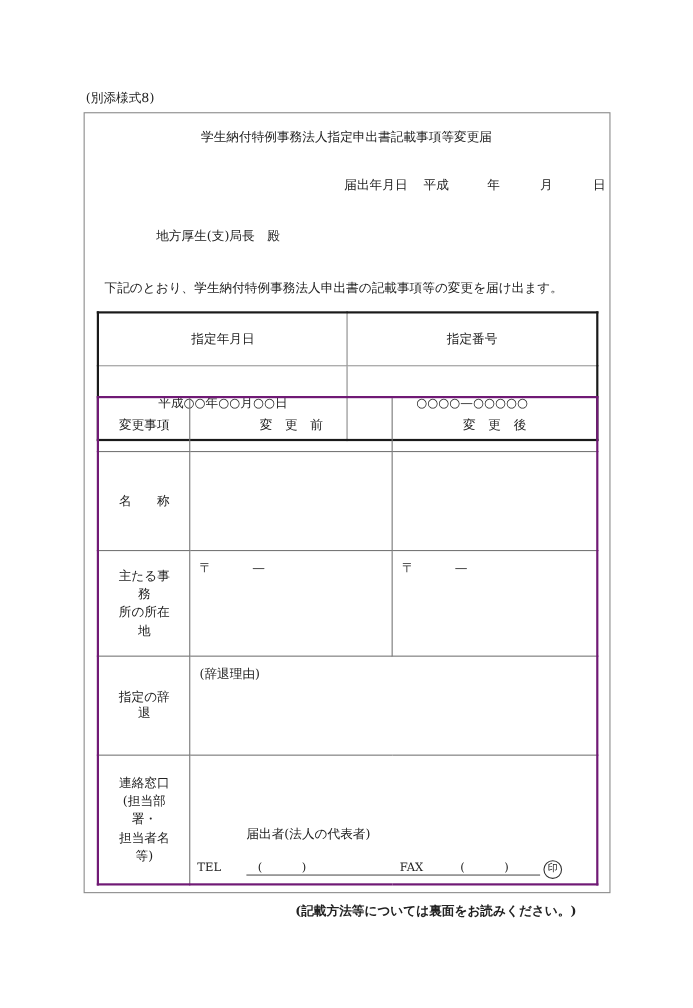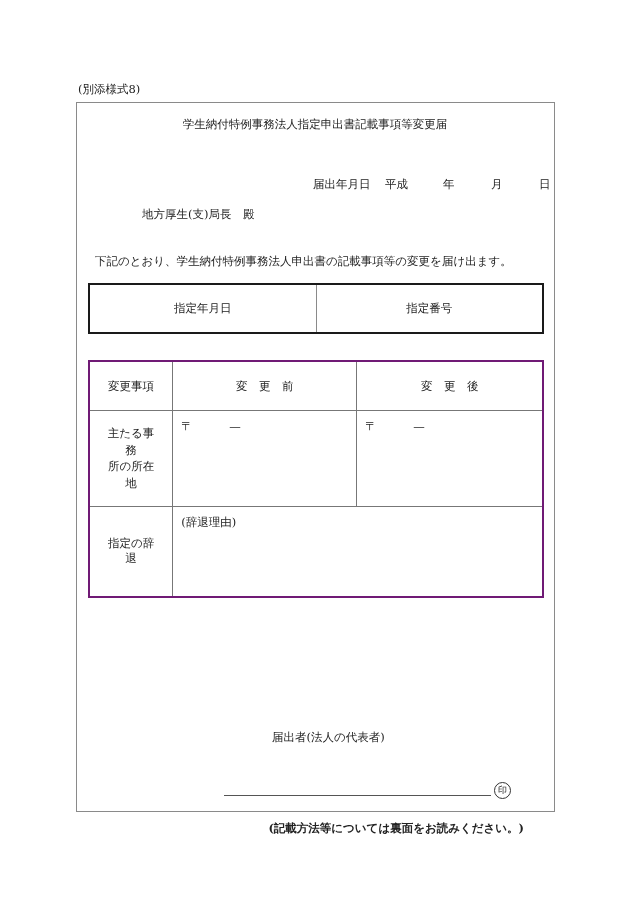--- a/index.html
+++ b/index.html
@@ -7,21 +7,21 @@
       width: 630px; height: 916px; background: #ffffff; position: relative;
       font-family: "DejaVu Serif", "Liberation Serif", serif; color: #222;
       overflow: hidden;
     }
     .abs { position: absolute; }
     .t { font-size: 11.5px; white-space: nowrap; line-height: 1; }
     #form-label { left: 78px; top: 84px; }
     #frame { left: 76px; top: 102px; width: 479px; height: 710px; border: 1px solid #8a8a8a; box-sizing: border-box; }
     #title { left: 0; width: 630px; top: 119px; text-align: center; }
     #date-row { top: 163px; left: 313px; width: 240px; }
-    #date-row span { position: absolute; top: 16px; }
+    #date-row span { position: absolute; top: 0; }
     #addressee { left: 142px; top: 209px; }
     #statement { left: 95px; top: 256px; }
 
     table { border-collapse: collapse; position: absolute; }
     td { padding: 14px; text-align: center; vertical-align: middle; font-size: 11.5px; }
 
     #table1 { left: 88px; top: 283px; width: 456px; border: 2px solid #1a1a1a; }
     #table1 td { border: 1px solid #8a8a8a; }
     #table1 tr.h td { height: 19px; border-bottom: 1px solid #999; }
     #table1 tr.v td { height: 38px; }
@@ -39,21 +39,21 @@
     .r-contact td { height: 88px; }
     .lbl { line-height: 1.45; text-align: center; }
     td.topcell { vertical-align: top; text-align: left; position: relative; }
     .postal { position: absolute; top: 8px; left: 8px; }
     .postal .dash { position: absolute; left: 48px; top: 0; }
     .reason { position: absolute; top: 8px; left: 8px; }
     .tel { position: absolute; bottom: 8px; left: 6px; font-size: 10.5px; }
     .fax { position: absolute; bottom: 8px; left: 190px; font-size: 10.5px; }
     .tel span, .fax span { position: absolute; bottom: 0; white-space: nowrap; }
 
-    #submitter { left: 224px; top: 732px; margin-left: 48px; }
+    #submitter { left: 224px; top: 753px; }
     #sig-line { left: 224px; top: 795px; width: 267px; height: 0; border-top: 1px solid #555; }
     #seal { left: 494px; top: 782px; width: 15px; height: 15px; border: 1px solid #333; border-radius: 50%; font-size: 9px; text-align: center; line-height: 15px; }
     #footnote { left: 0; width: 524px; top: 823px; text-align: right; font-weight: bold; }
   </style>
 </head>
 <body>
 
 <div class="abs t" id="form-label">(別添様式8)</div>
 
 <div class="abs" id="frame"></div>
@@ -75,53 +75,81 @@
 <table id="table1">
   <colgroup>
       <col style="width:228px">
       <col style="width:228px">
     </colgroup>
   <tbody>
       <tr class="h">
     <td>指定年月日</td>
     <td>指定番号</td>
   </tr>
+  <tr class="v">
+    <td>平成○○年○○月○○日</td>
+    <td>○○○○—○○○○○</td>
+  </tr>
 </tbody>
   </table>
 
 <table id="table2">
   <colgroup>
       <col class="c1">
       <col class="c2">
       <col class="c3">
     </colgroup>
   <tbody>
       <tr class="r-head">
     <td>変更事項</td>
     <td>変　更　前</td>
     <td>変　更　後</td>
+  </tr>
+  <tr class="r-name">
+    <td>名　　称</td>
+    <td></td>
+    <td></td>
   </tr>
   <tr class="r-addr">
     <td class="lbl">
       <div>主たる事務</div>
       <div>所の所在地</div>
     </td>
     <td class="topcell">
       <div class="postal"><span>〒</span><span class="dash">—</span></div>
     </td>
     <td class="topcell">
       <div class="postal"><span>〒</span><span class="dash">—</span></div>
     </td>
   </tr>
   <tr class="r-decline">
     <td>指定の辞退</td>
     <td colspan="2" class="topcell">
       <span class="reason">(辞退理由)</span>
     </td>
   </tr>
+  <tr class="r-contact">
+    <td class="lbl">
+      <div>連絡窓口</div>
+      <div>(担当部署・</div>
+      <div>担当者名等)</div>
+    </td>
+    <td colspan="2" class="topcell">
+      <div class="tel">
+        <span style="left:0">TEL</span>
+        <span style="left:55px">(</span>
+        <span style="left:95px">)</span>
+      </div>
+      <div class="fax">
+        <span style="left:0">FAX</span>
+        <span style="left:55px">(</span>
+        <span style="left:95px">)</span>
+      </div>
+    </td>
+  </tr>
 </tbody>
   </table>
 
 <div class="abs t" id="submitter">届出者(法人の代表者)</div>
 <div class="abs" id="sig-line"></div>
 <div class="abs" id="seal">印</div>
 
 <div class="abs t" id="footnote">(記載方法等については裏面をお読みください。)</div>
 
 </body></html>

